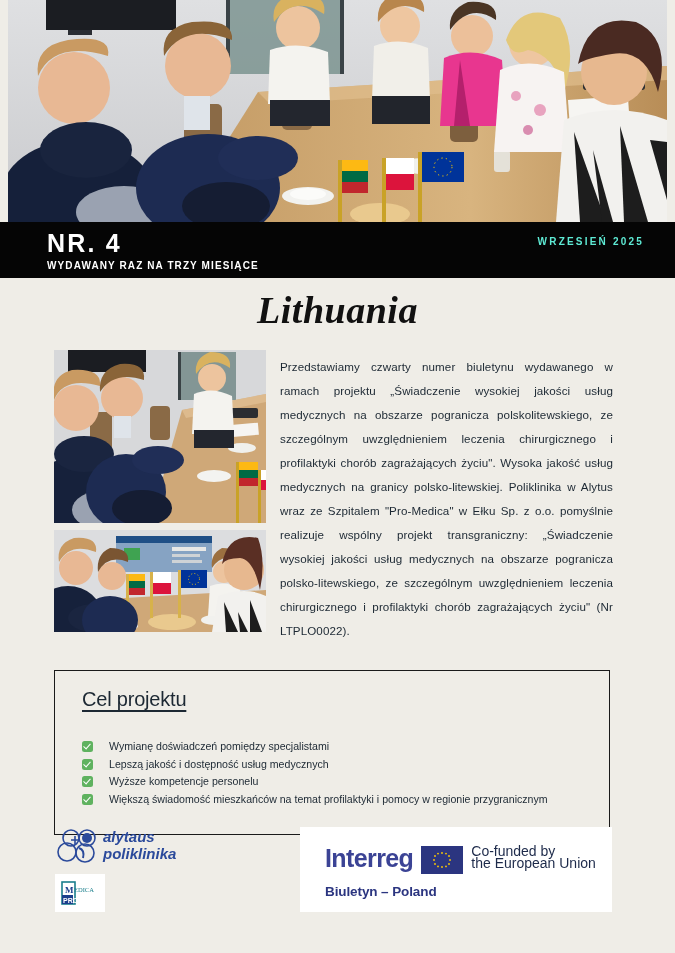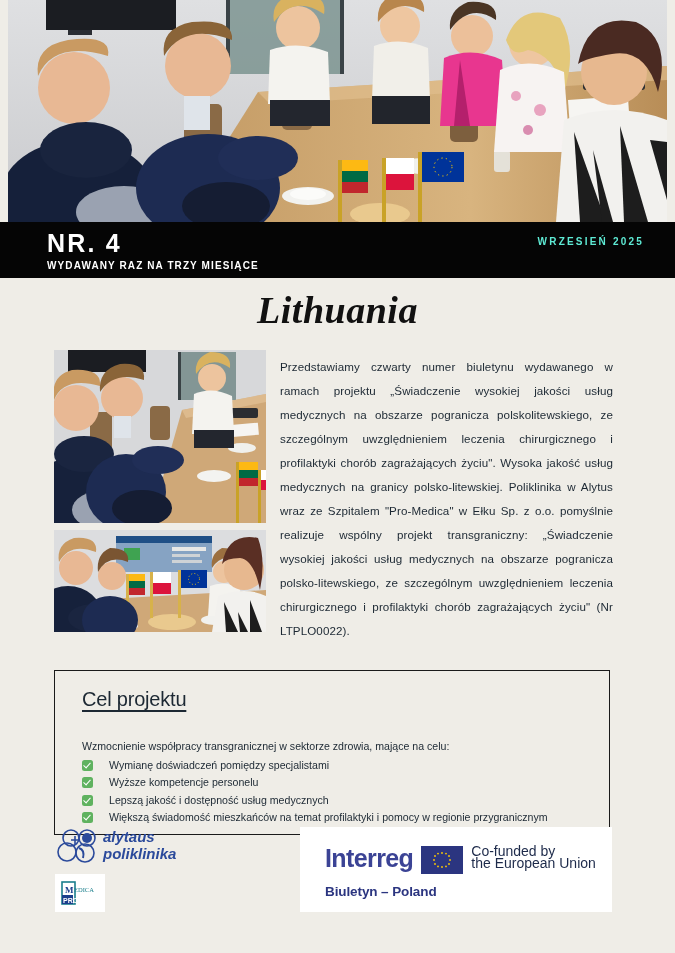--- a/index.html
+++ b/index.html
@@ -488,33 +488,32 @@
         </g>
       </svg>
     </div>
   </div>
 
   <div class="body-text">Przedstawiamy czwarty numer biuletynu wydawanego w ramach projektu „Świadczenie wysokiej jakości usług medycznych na obszarze pogranicza polskolitewskiego, ze szczególnym uwzględnieniem leczenia chirurgicznego i profilaktyki chorób zagrażających życiu". Wysoka jakość usług medycznych na granicy polsko-litewskiej. Poliklinika w Alytus wraz ze Szpitalem "Pro-Medica" w Ełku Sp. z o.o. pomyślnie realizuje wspólny projekt transgraniczny: „Świadczenie wysokiej jakości usług medycznych na obszarze pogranicza polsko-litewskiego, ze szczególnym uwzględnieniem leczenia chirurgicznego i profilaktyki chorób zagrażających życiu" (Nr LTPLO0022).</div>
 
   <div class="goal-box">
     <div class="goal-title">Cel projektu</div>
     <div class="goal-body">
-      <p class="goal-intro">Wzmocnienie współpracy transgranicznej w sektorze zdrowia, mające na celu:</p>
       <ul class="goal-list">
         <li>
           <span class="check"></span>
           <span class="li-text">Wymianę doświadczeń pomiędzy specjalistami</span>
         </li>
         <li>
           <span class="check"></span>
-          <span class="li-text">Wyższe kompetencje personelu</span>
+          <span class="li-text">Lepszą jakość i dostępność usług medycznych</span>
         </li>
         <li>
           <span class="check"></span>
-          <span class="li-text">Lepszą jakość i dostępność usług medycznych</span>
+          <span class="li-text">Wyższe kompetencje personelu</span>
         </li>
         <li>
           <span class="check"></span>
           <span class="li-text">Większą świadomość mieszkańców na temat profilaktyki i pomocy w regionie przygranicznym</span>
         </li>
       </ul>
     </div>
   </div>
 
   <div class="footer">

